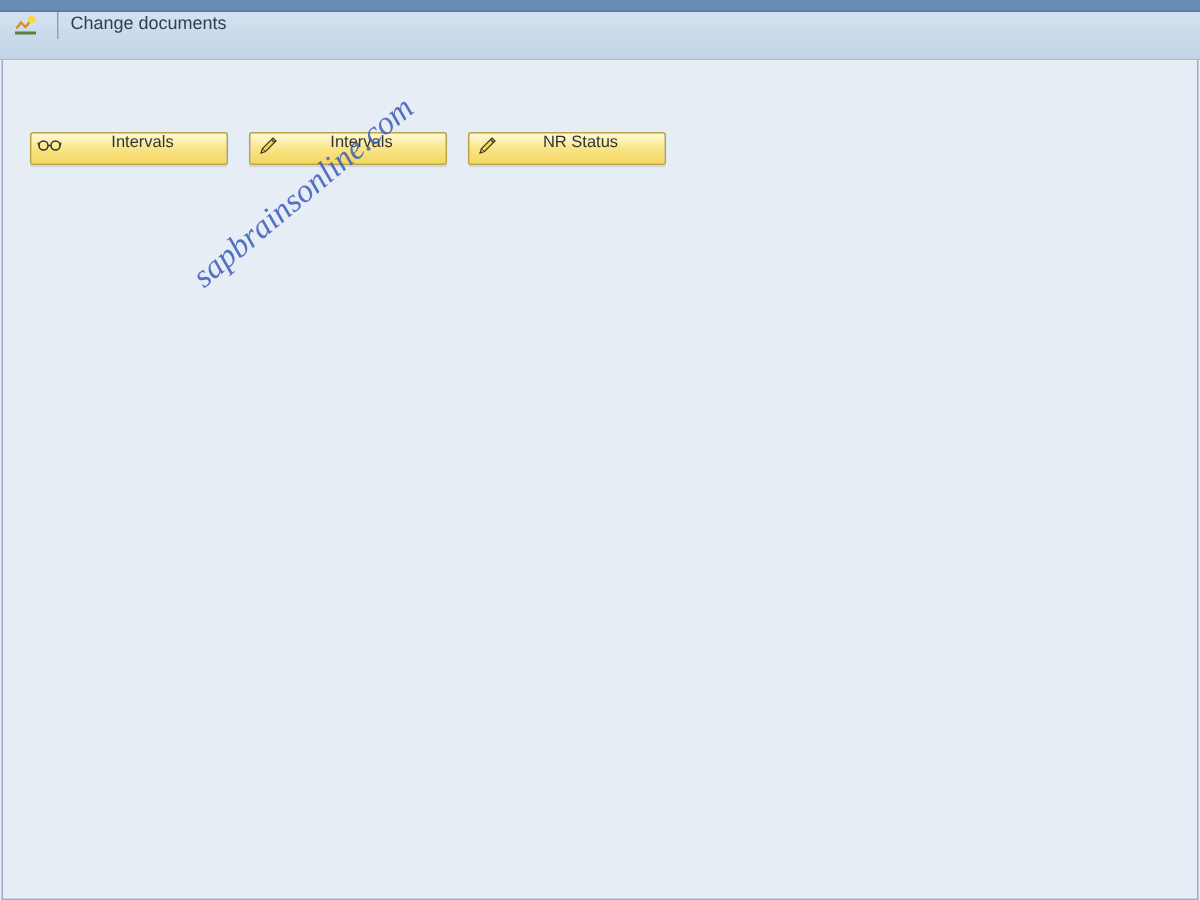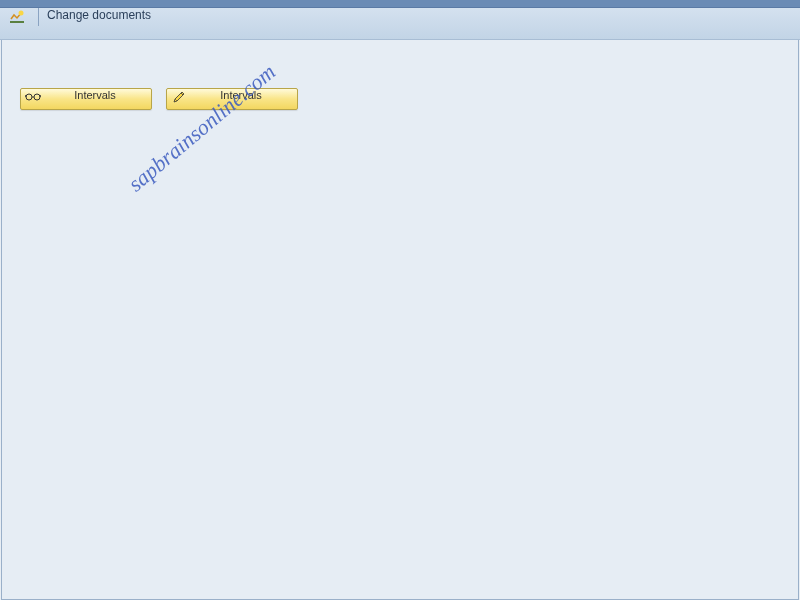--- a/index.html
+++ b/index.html
@@ -136,17 +136,27 @@
       <span class="btn-icon">
         <svg width="14" height="14" viewBox="0 0 14 14">
           <path d="M2 12 L3 9 L10 2 L12 4 L5 11 L2 12 Z" fill="#f9d645" stroke="#333" stroke-width="0.8"></path>
           <path d="M9 3 L11 5" stroke="#333" stroke-width="0.8"></path>
           <path d="M3 9 L5 11" stroke="#333" stroke-width="0.5"></path>
         </svg>
       </span>
       <span class="btn-label">Intervals</span>
     </button>
 
+    <button class="sap-button">
+      <span class="btn-icon">
+        <svg width="14" height="14" viewBox="0 0 14 14">
+          <path d="M2 12 L3 9 L10 2 L12 4 L5 11 L2 12 Z" fill="#f9d645" stroke="#333" stroke-width="0.8"></path>
+          <path d="M9 3 L11 5" stroke="#333" stroke-width="0.8"></path>
+          <path d="M3 9 L5 11" stroke="#333" stroke-width="0.5"></path>
+        </svg>
+      </span>
+      <span class="btn-label">NR Status</span>
+    </button>
 
   </div>
 </div>
 
 <div class="watermark">sapbrainsonline.com</div>
 
 </body></html>

